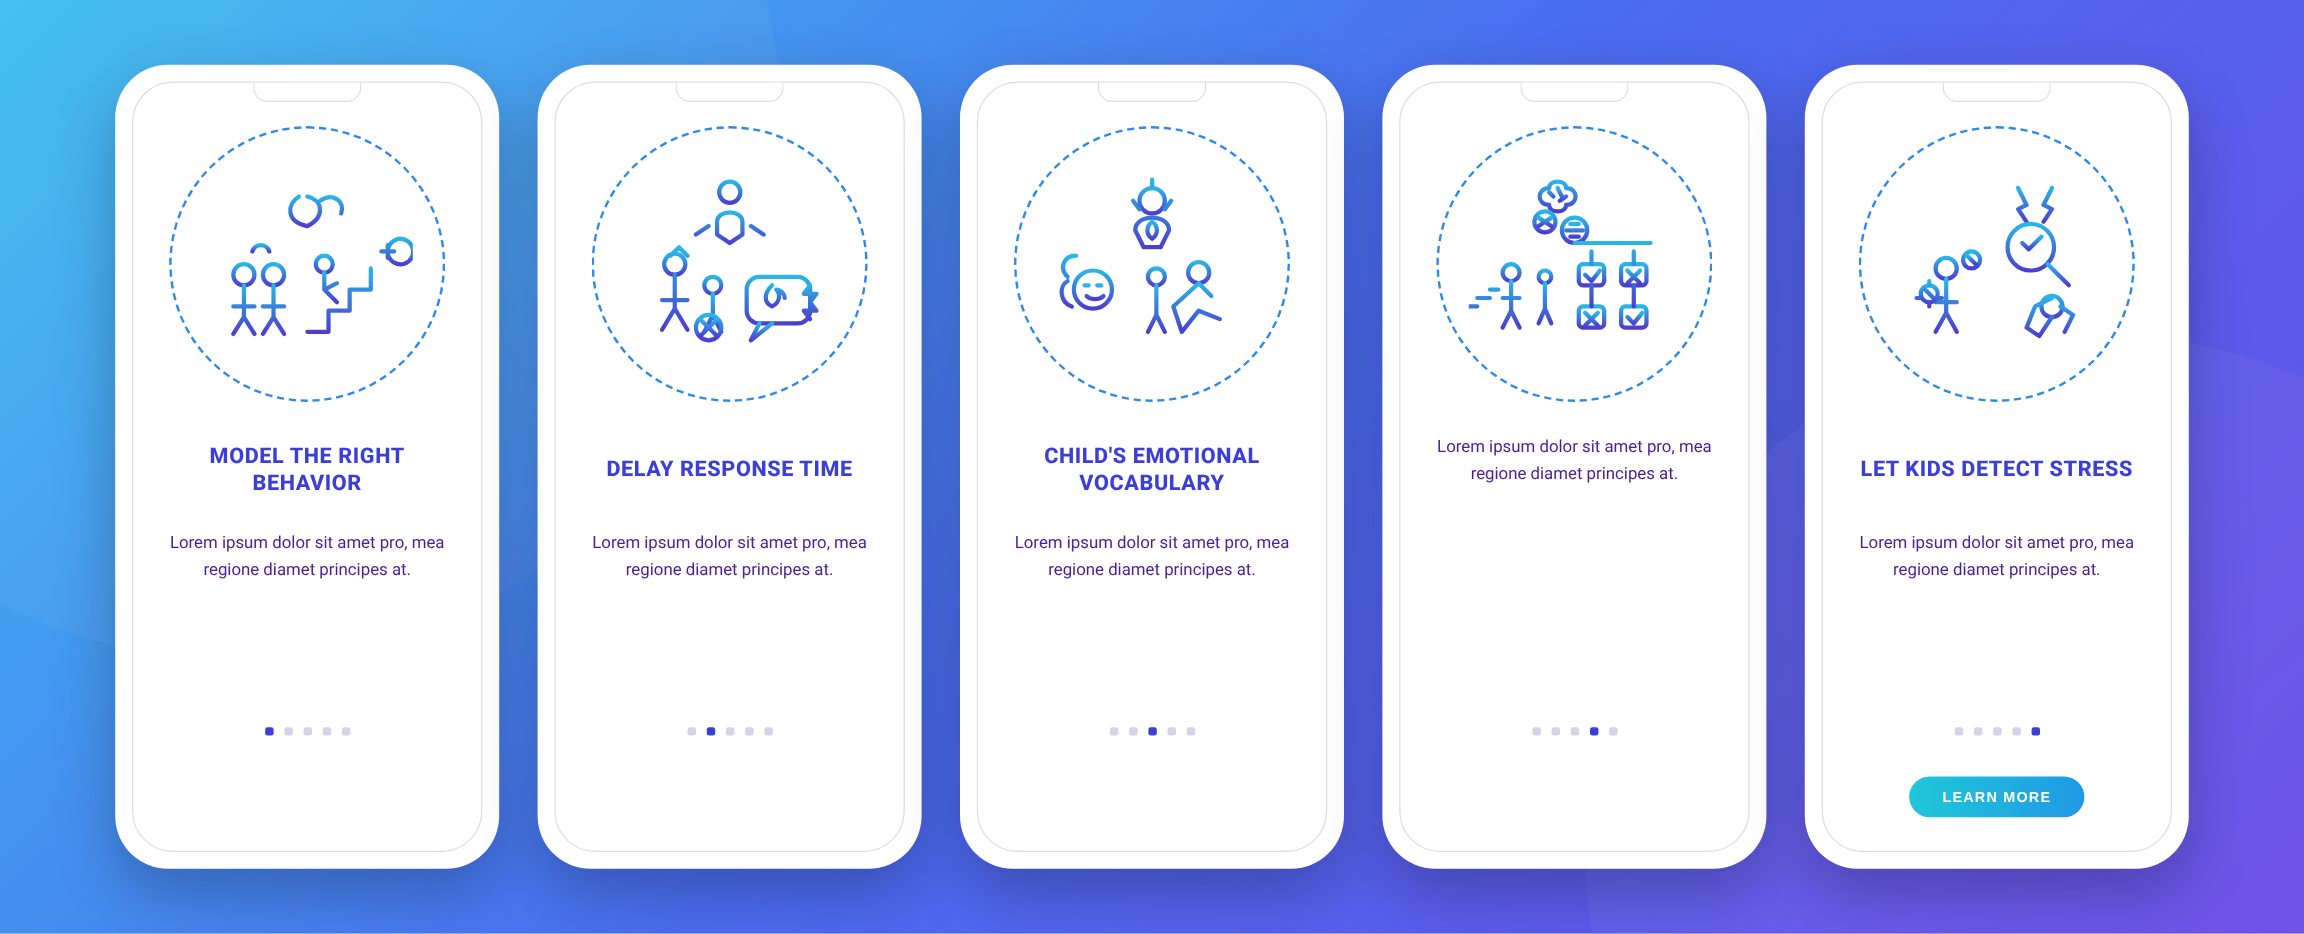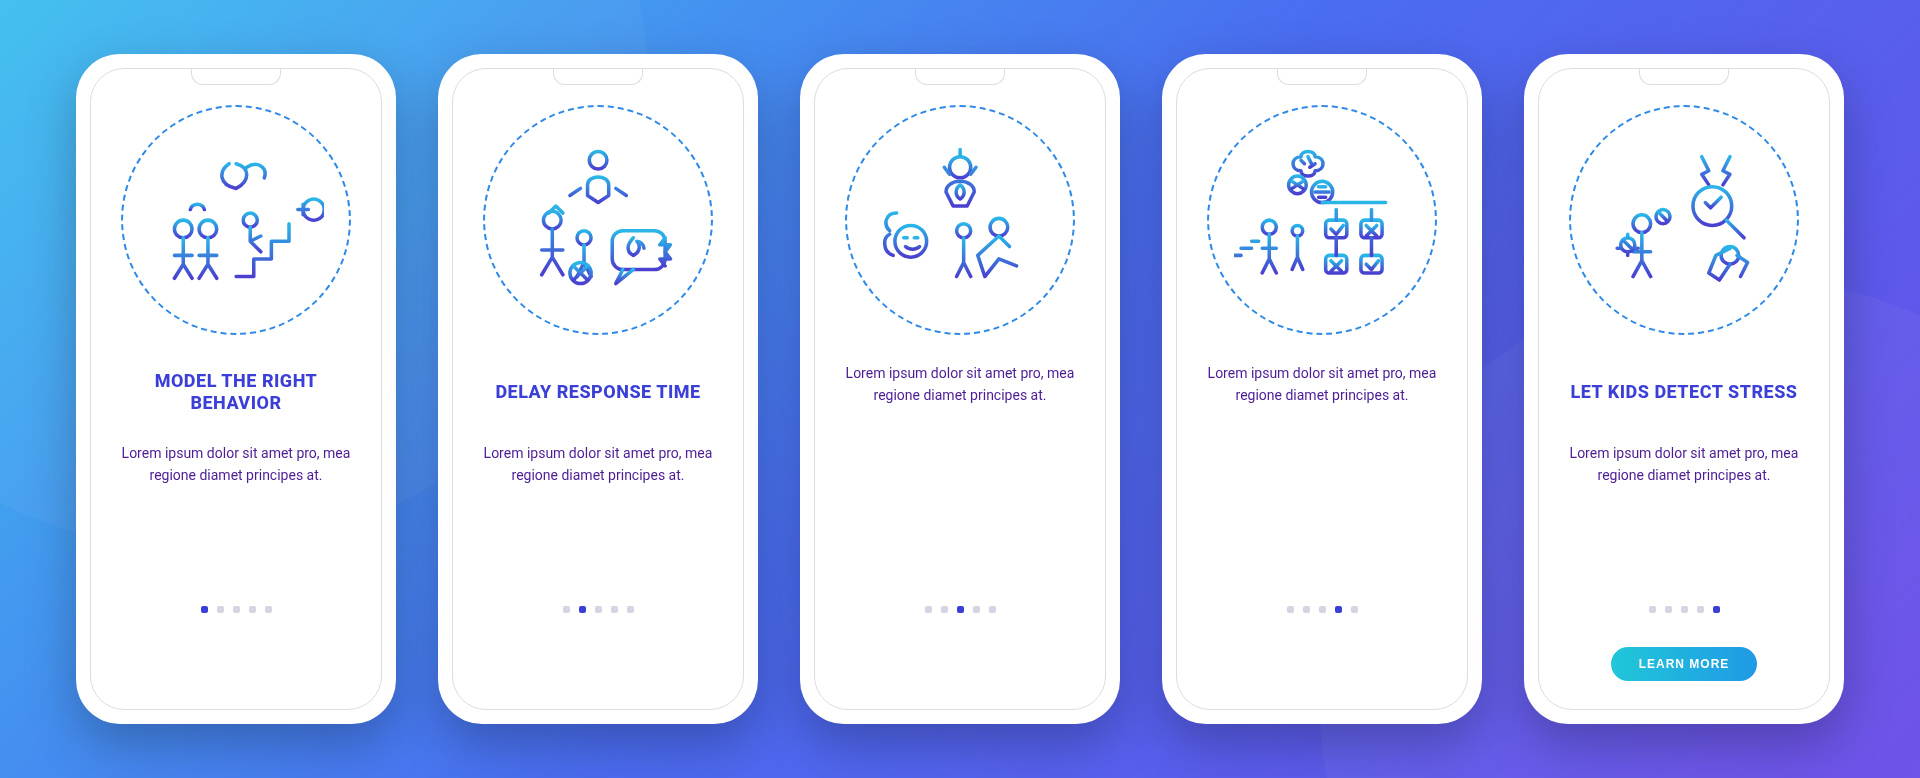--- a/index.html
+++ b/index.html
@@ -19,21 +19,21 @@
     content: "";
     position: absolute;
     border-radius: 50%;
     background: rgba(255,255,255,0.04);
   }
   body::before { width: 900px; height: 900px; top: -350px; left: -250px; }
   body::after  { width: 850px; height: 850px; bottom: -350px; right: -250px; }
 
   .row {
     display: flex;
-    gap: 42px;
+    gap: 32px;
     position: relative;
     z-index: 1;
   }
 
   .phone {
     width: 320px;
     height: 670px;
     border-radius: 44px;
     background: #fff;
     box-shadow: 0 20px 50px rgba(0,0,0,0.25);
@@ -229,20 +229,21 @@
             <circle cx="22" cy="62" r="9"></circle>
               <path d="M18 60h2m4 0h2m-7 5c2 2 6 2 8 0"></path>
             <path d="M10 58c-4 2-4 10 2 12m2-24c-6 0-8 6-4 10"></path>
             <circle cx="52" cy="56" r="4"></circle>
               <path d="M52 60v14m-4 8 4-8 4 8"></path>
             <circle cx="72" cy="54" r="5"></circle>
               <path d="M72 59 60 70l4 12 8-10 10 4m-10-17 6 6"></path>
           </g>
         </svg>
       </div>
+      <div class="title">CHILD'S EMOTIONAL VOCABULARY</div>
       <div class="body">Lorem ipsum dolor sit amet pro, mea regione diamet principes at.</div>
       <div class="spacer"></div>
       <div class="dots">
         <span class="dot"></span>
         <span class="dot"></span>
         <span class="dot active"></span>
         <span class="dot"></span>
         <span class="dot"></span>
       </div>
       <button class="cta hidden-cta">LEARN MORE</button>

